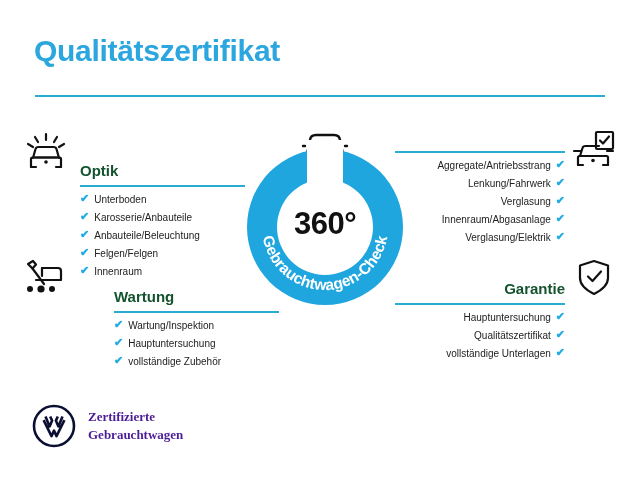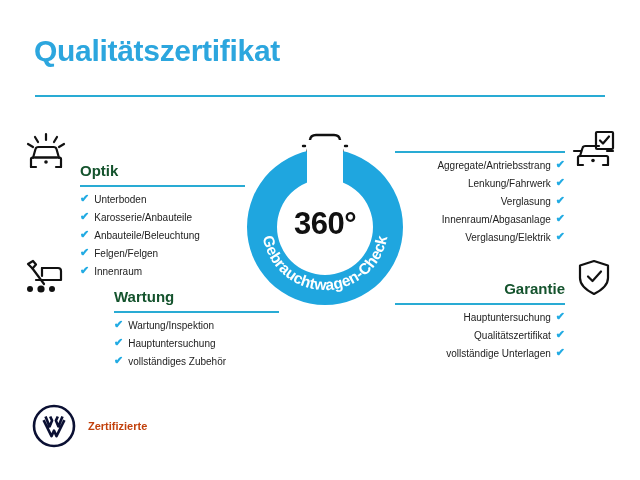--- a/index.html
+++ b/index.html
@@ -52,21 +52,21 @@
 
   .deg{
     position:absolute;left:0;top:86px;width:160px;text-align:center;
     font-size:31px;font-weight:bold;color:#111;letter-spacing:-0.5px;
   }
 
   
   .footer{position:absolute;left:32px;top:404px;display:flex;align-items:center;gap:12px;}
   .vw-logo{width:44px;height:44px;display:block;}
   .vw-text{
-    font-size:11px;font-weight:bold;color:#c2410c;line-height:1.35;
+    font-size:13px;font-weight:bold;color:#4c1d95;line-height:1.35;font-family:Liberation Serif, serif;
   }
 </style>
 </head>
 <body>
 
 <div class="page">
 
   <div class="title">Qualitätszertifikat</div>
   <div class="title-rule"></div>
 
@@ -183,21 +183,21 @@
       <div class="item">
         <span class="chk">✔</span>
         <span>Wartung/Inspektion</span>
       </div>
       <div class="item">
         <span class="chk">✔</span>
         <span>Hauptuntersuchung</span>
       </div>
       <div class="item">
         <span class="chk">✔</span>
-        <span>vollständiges Zubehör</span>
+        <span>vollständige Zubehör</span>
       </div>
     </div>
   </div>
 
   <div class="icon-r" style="left:572px;top:258px;">
     <svg class="icon" viewBox="0 0 44 40">
       <g fill="none" stroke="#111" stroke-width="2.2" stroke-linecap="round" stroke-linejoin="round">
         <path d="M22 3 L36 7.5 L36 20 Q36 29 22 36 Q8 29 8 20 L8 7.5 Z"></path>
         <path d="M16 18.5 L20.5 23 L29 13.5"></path>
       </g>
@@ -270,16 +270,17 @@
   </div>
 
   <div class="footer">
     <svg class="vw-logo" viewBox="0 0 44 44">
       <circle cx="22" cy="22" r="20" fill="none" stroke="#0B1033" stroke-width="2.6"></circle>
       <path d="M13.5 12.5 L17.6 22.4 L20.1 16.6 L18.2 12.5 M25.8 12.5 L23.9 16.6 L26.4 22.4 L30.5 12.5
                M11.6 16.2 L19.5 32.2 L22 26.6 L24.5 32.2 L32.4 16.2" fill="none" stroke="#0B1033" stroke-width="2.6" stroke-linejoin="round"></path>
     </svg>
     <div class="vw-text">
       <div>Zertifizierte</div>
+      <div>Gebrauchtwagen</div>
     </div>
   </div>
 
 </div>
 
 </body></html>

